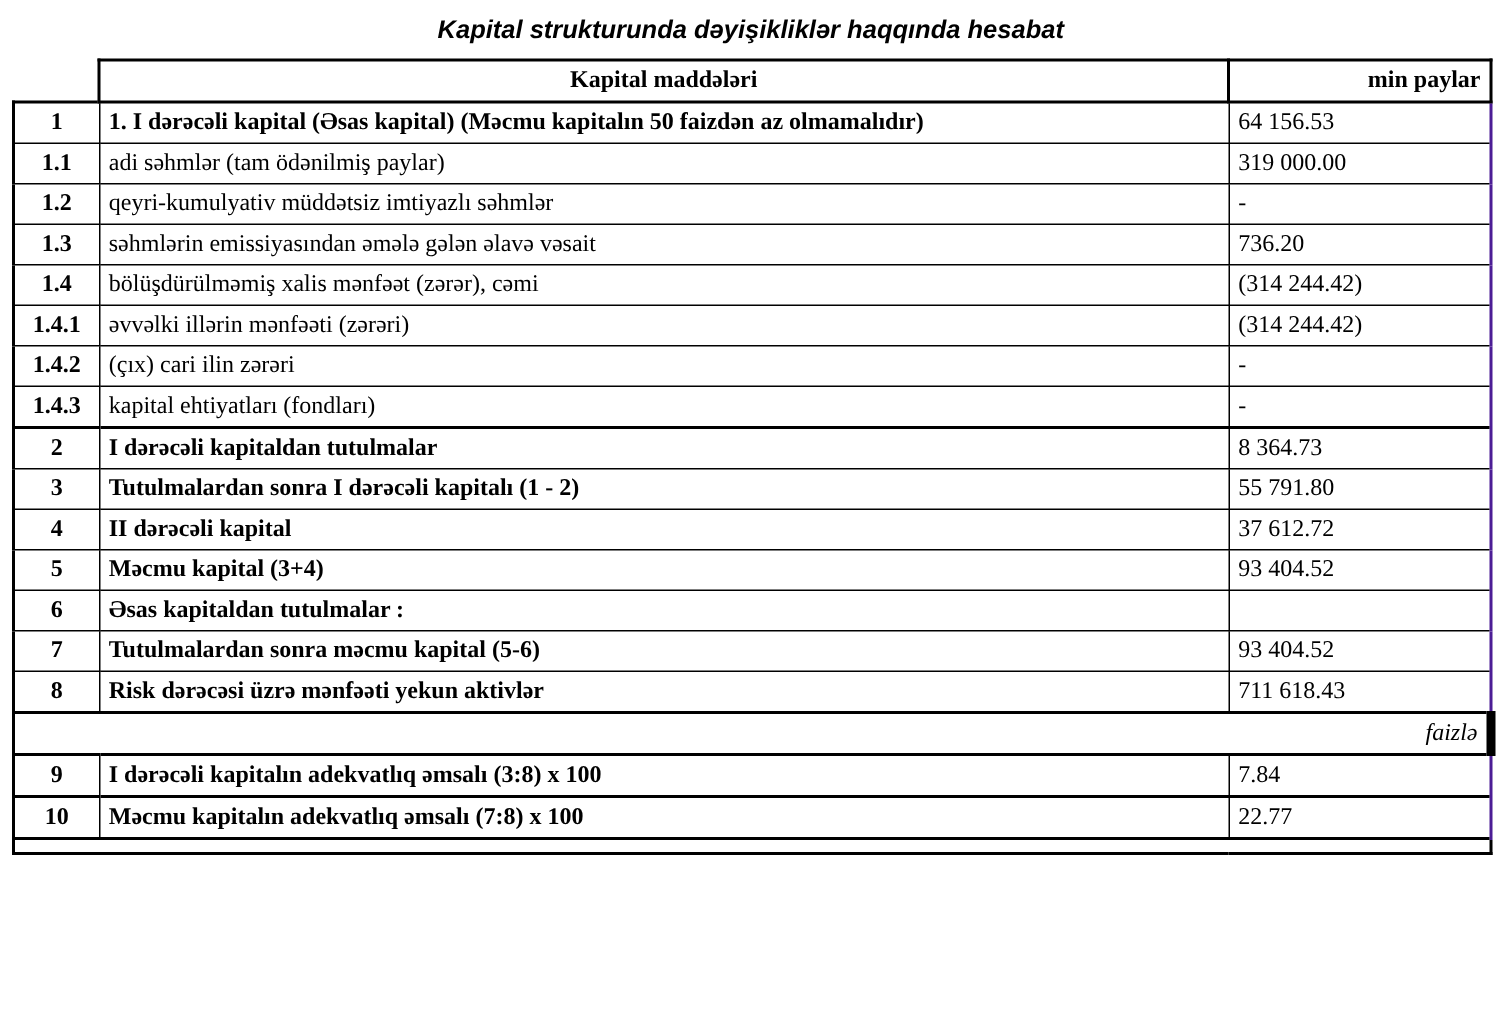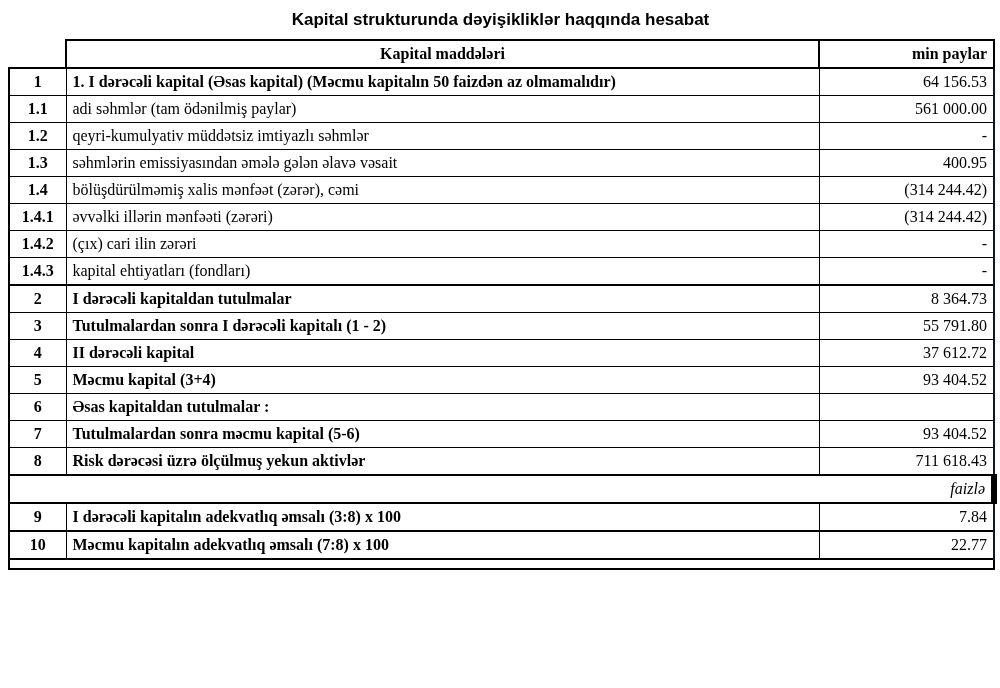--- a/index.html
+++ b/index.html
@@ -4,20 +4,21 @@
 <style>
   html,body{margin:0;padding:0;background:#ffffff;color:#000;}
   body{width:1000px;height:688px;font-family:"Liberation Serif",serif;overflow:hidden;}
   .page{padding:6px 7px 0 8px;box-sizing:border-box;}
   .title{
     font-family:"Liberation Sans",sans-serif;
     font-weight:bold;
     font-size:17px;
     text-align:center;
     margin:4px 0 9px 0;
+    font-style:italic;
   }
   table.report{
     border-collapse:collapse;
     table-layout:fixed;
     width:985px;
   }
   col.c-num{width:57px;}
   col.c-label{width:753px;}
   col.c-value{width:175px;}
   td,th{
@@ -28,21 +29,21 @@
     height:24px;
     vertical-align:middle;
     overflow:hidden;
   }
   td.corner{border:none;background:#fff;}
   th.head-items{font-weight:bold;text-align:center;border-width:2px;}
   th.head-unit{font-weight:bold;text-align:right;border-width:2px;}
   td.num{text-align:center;font-weight:bold;border-left:2px solid #000;}
   td.label{text-align:left;}
   td.label.bold{font-weight:bold;}
-  td.value{text-align:right;border-right:2px solid #0f172a;}
+  td.value{border-right:2px solid #4c1d95;}
   td.spanner{
     font-style:italic;
     text-align:right;
     border-left:2px solid #000;
     border-right:6px solid #000000;
   }
   td.empty{
     height:8px;
     padding:0;
     border-left:2px solid #000;
@@ -71,31 +72,31 @@
     </thead>
     <tbody id="rows">
         <tr class="thick-top">
           <td class="num">1</td>
           <td class="label bold">1. I dərəcəli kapital (Əsas kapital) (Məcmu kapitalın 50 faizdən  az olmamalıdır)</td>
           <td class="value">64 156.53</td>
         </tr>
         <tr>
           <td class="num">1.1</td>
           <td class="label">adi səhmlər (tam ödənilmiş paylar)</td>
-          <td class="value">561 000.00</td>
+          <td class="value">319 000.00</td>
         </tr>
         <tr>
           <td class="num">1.2</td>
           <td class="label">qeyri-kumulyativ müddətsiz imtiyazlı səhmlər</td>
           <td class="value">-</td>
         </tr>
         <tr>
           <td class="num">1.3</td>
           <td class="label">səhmlərin emissiyasından əmələ gələn  əlavə vəsait</td>
-          <td class="value">400.95</td>
+          <td class="value">736.20</td>
         </tr>
         <tr>
           <td class="num">1.4</td>
           <td class="label">bölüşdürülməmiş xalis mənfəət (zərər), cəmi</td>
           <td class="value">(314 244.42)</td>
         </tr>
         <tr>
           <td class="num">1.4.1</td>
           <td class="label">əvvəlki illərin mənfəəti (zərəri)</td>
           <td class="value">(314 244.42)</td>
@@ -135,21 +136,21 @@
           <td class="label bold">Əsas kapitaldan tutulmalar :</td>
           <td class="value"></td>
         </tr>
         <tr>
           <td class="num">7</td>
           <td class="label bold">Tutulmalardan sonra məcmu kapital (5-6)</td>
           <td class="value">93 404.52</td>
         </tr>
         <tr>
           <td class="num">8</td>
-          <td class="label bold">Risk dərəcəsi üzrə ölçülmuş  yekun aktivlər</td>
+          <td class="label bold">Risk dərəcəsi üzrə mənfəəti  yekun aktivlər</td>
           <td class="value">711 618.43</td>
         </tr>
         <tr class="thick-top">
           <td colspan="3" class="spanner">faizlə</td>
         </tr>
         <tr class="thick-top">
           <td class="num">9</td>
           <td class="label bold">I dərəcəli  kapitalın  adekvatlıq əmsalı (3:8) x 100</td>
           <td class="value">7.84</td>
         </tr>

